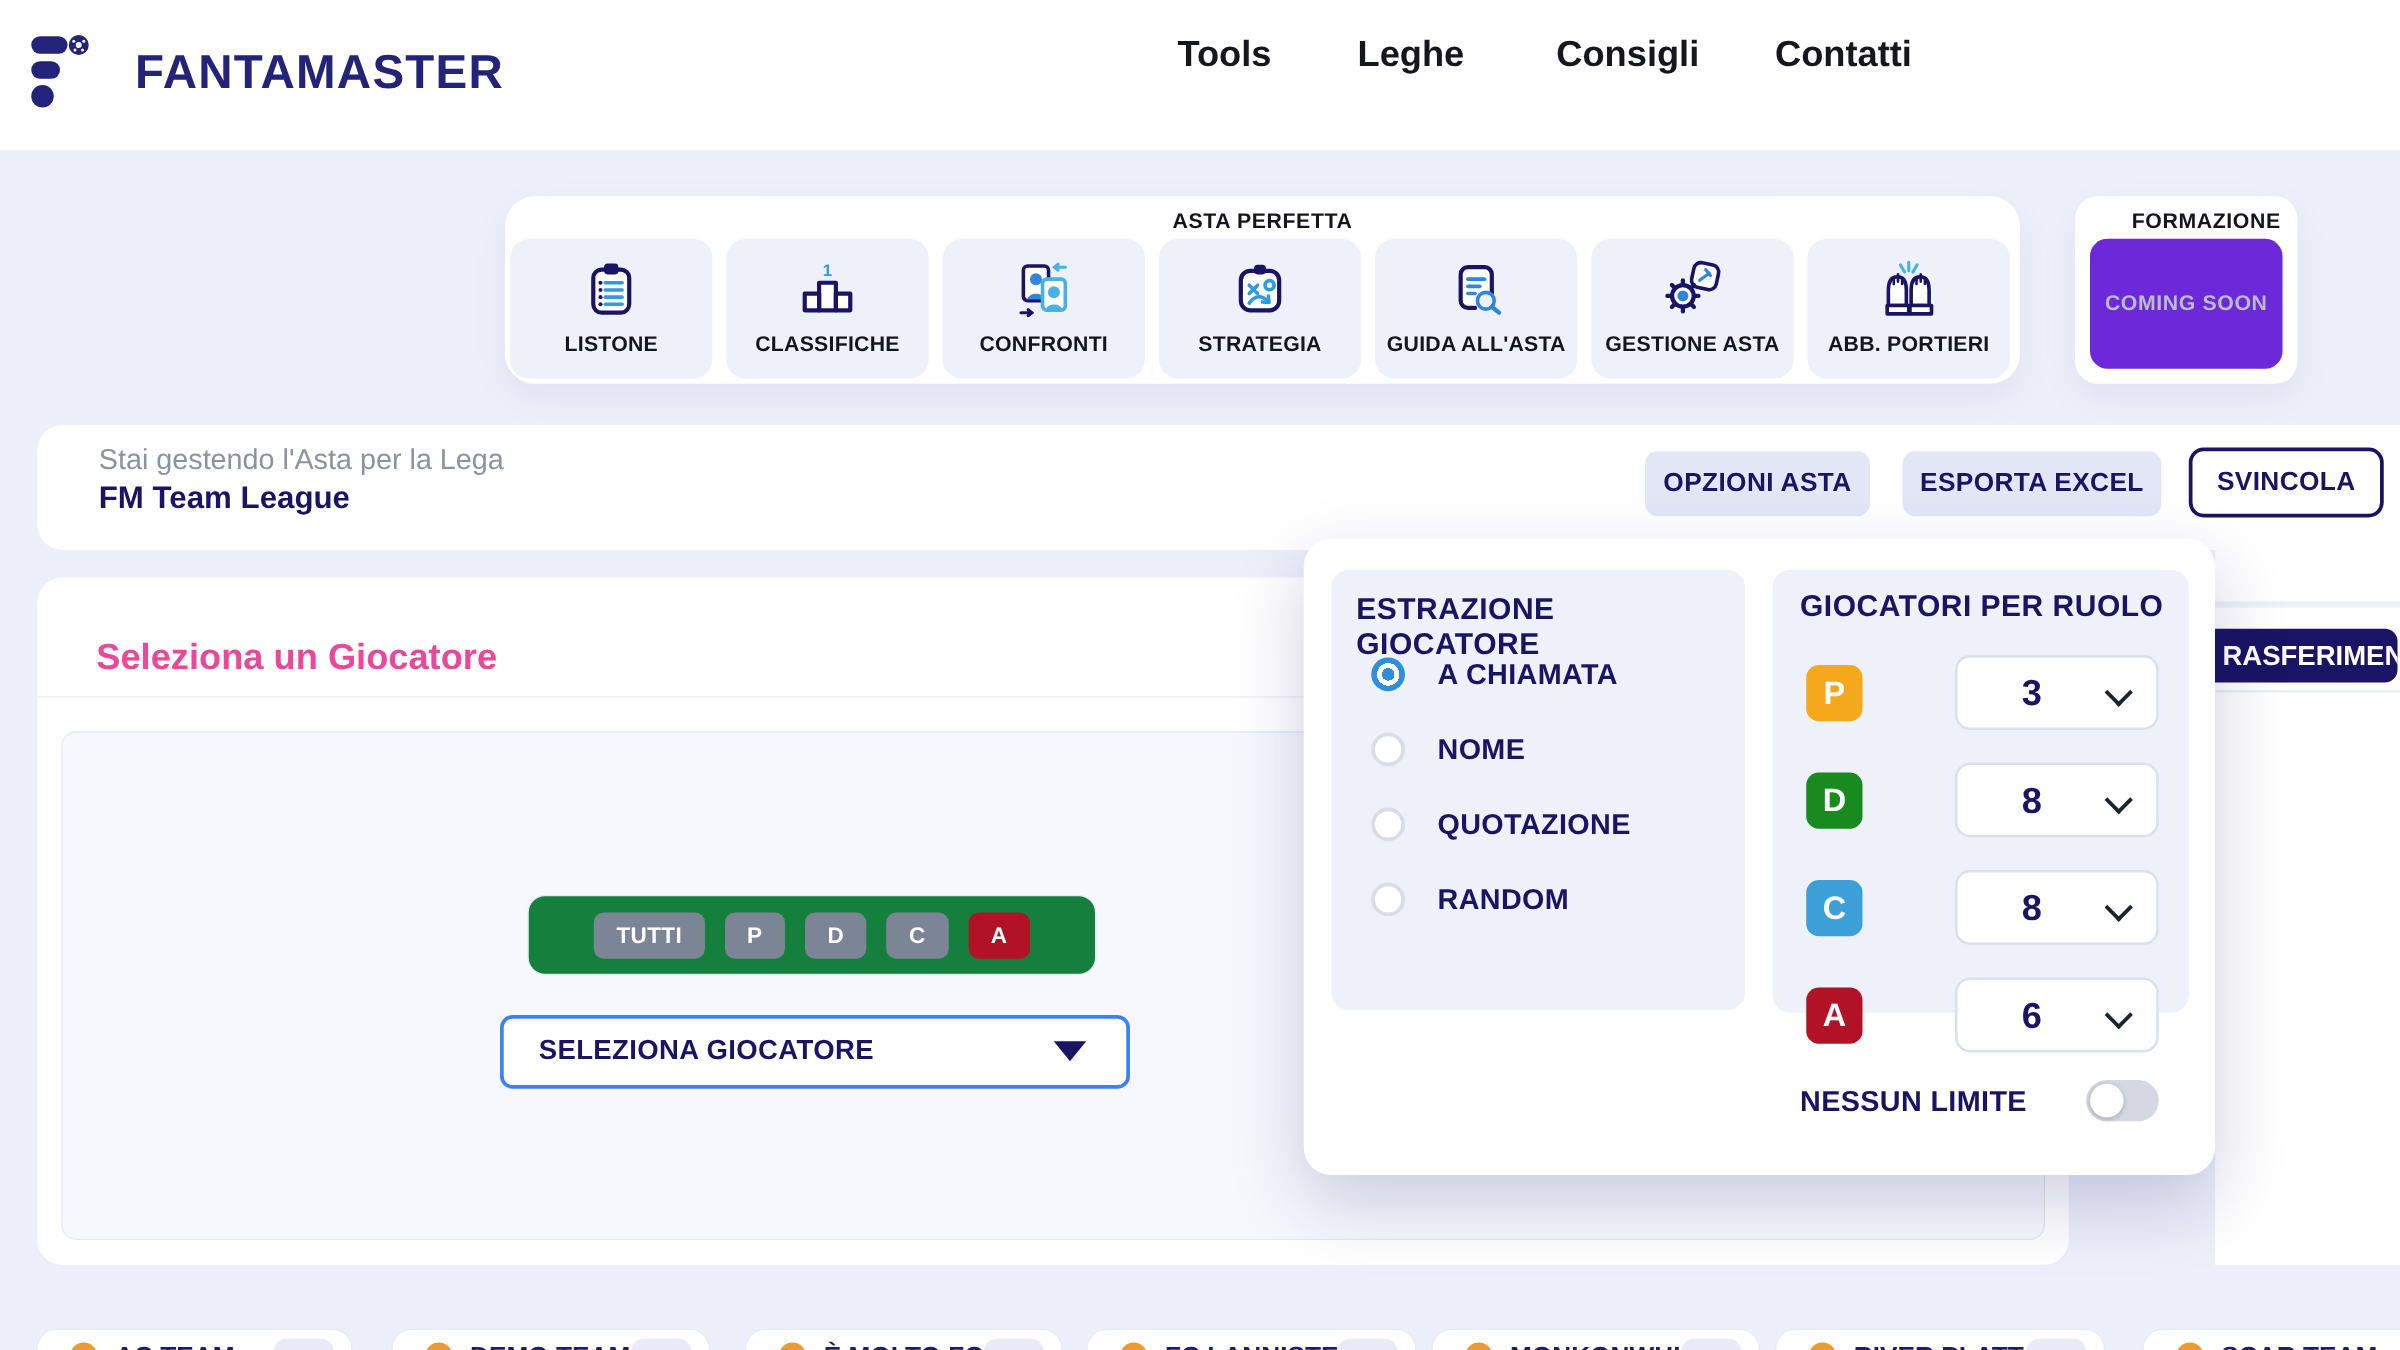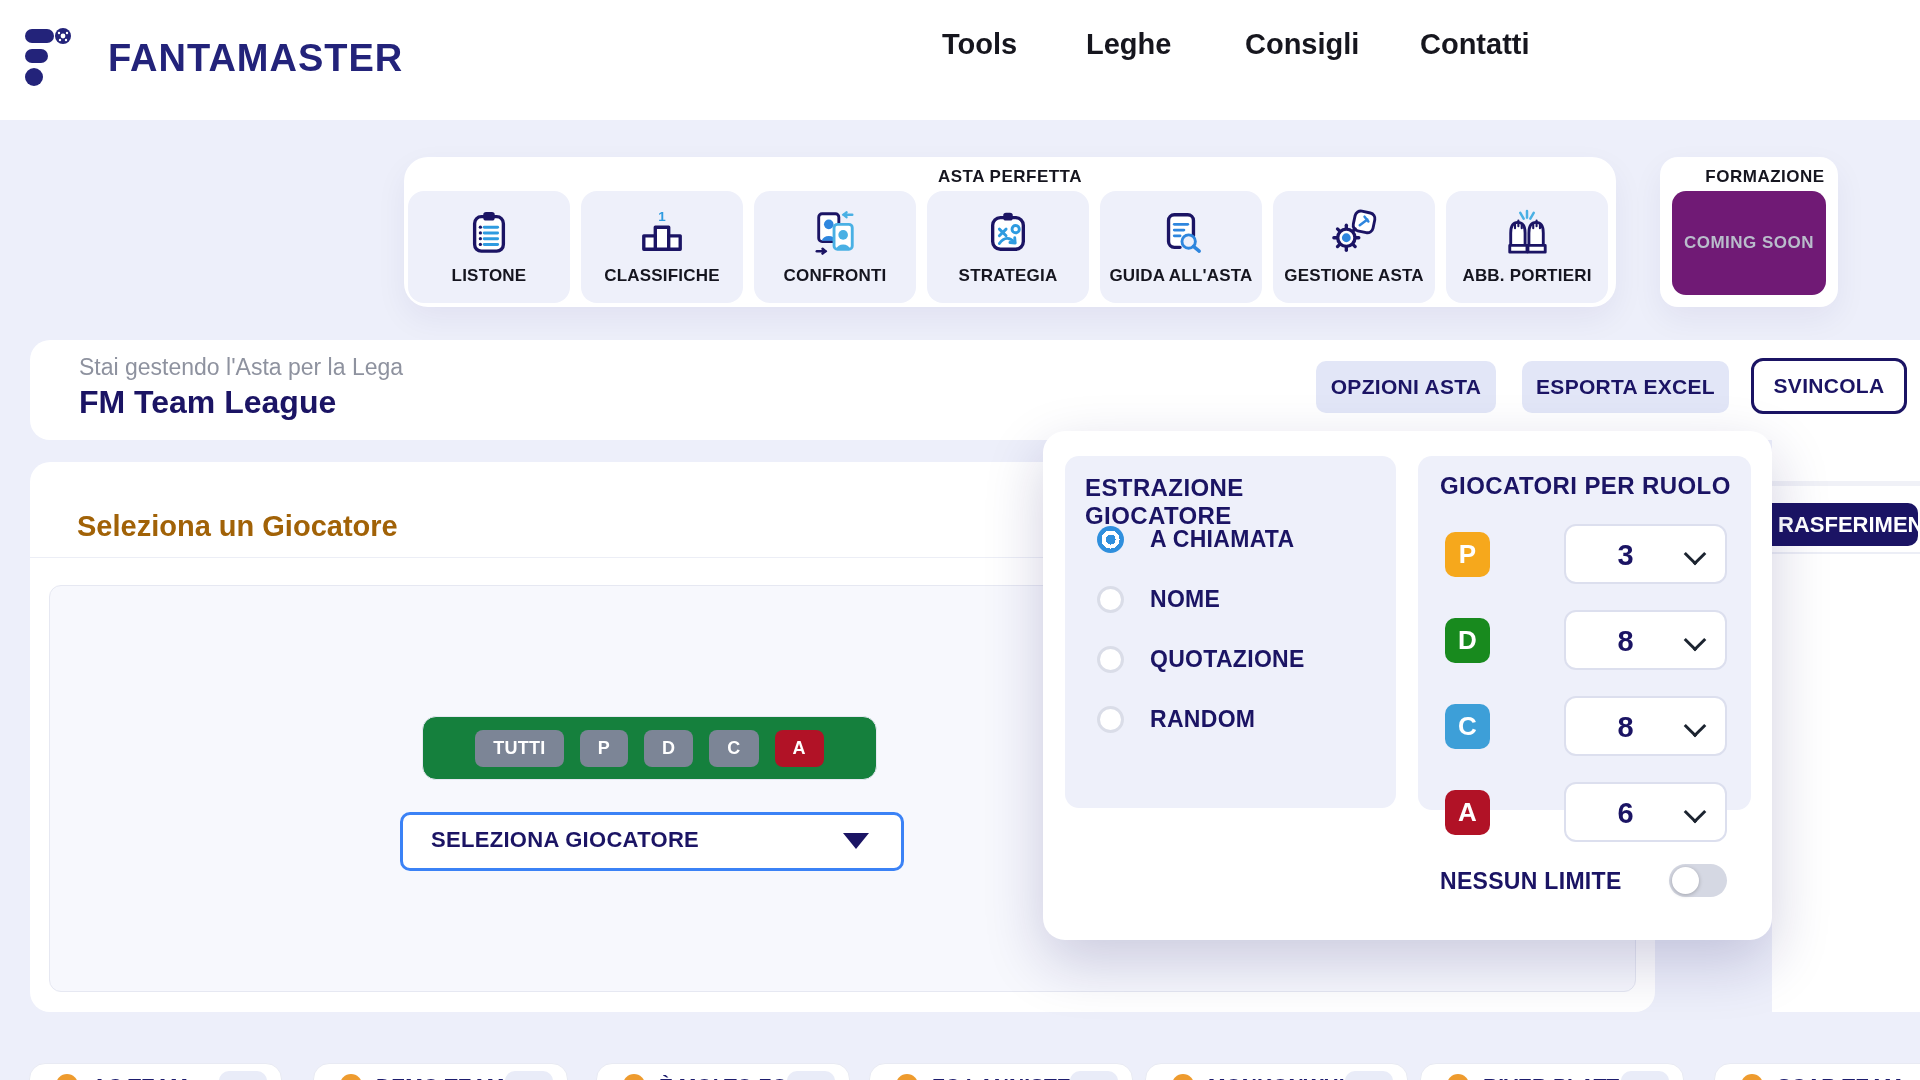--- a/index.html
+++ b/index.html
@@ -19,37 +19,37 @@
                font-weight:bold;color:#15151f;letter-spacing:.5px;}
   .tiles{position:absolute;left:4px;top:34px;display:flex;gap:11px;}
   .tile{width:162px;height:112px;background:#eef0fa;border-radius:16px;display:flex;
         flex-direction:column;align-items:center;justify-content:center;gap:7px;cursor:pointer;}
   .tile-label{font-size:17px;font-weight:bold;color:#15151f;letter-spacing:.2px;white-space:nowrap;}
 
   .formazione-card{position:absolute;left:1660px;top:157px;width:178px;height:150px;background:#fff;
                    border-radius:18px;box-shadow:0 12px 32px rgba(27,20,100,.06);}
   .formazione-title{position:absolute;left:0;right:0;top:10px;text-align:center;font-size:17px;
                     font-weight:bold;color:#15151f;letter-spacing:.5px;padding-left:32px;}
-  .coming-soon{position:absolute;left:12px;right:12px;top:34px;bottom:12px;background:#701a75;
+  .coming-soon{position:absolute;left:12px;right:12px;top:34px;bottom:12px;background:#6d28d9;
                border-radius:14px;display:flex;align-items:center;justify-content:center;
                font-size:17px;font-weight:bold;color:#b9bdcb;letter-spacing:.5px;}
 
   
   .league-bar{position:absolute;left:30px;top:340px;width:1890px;height:100px;background:#fff;
               border-radius:20px 0 0 20px;}
   .league-sub{position:absolute;left:49px;top:14px;font-size:23px;color:#8e929f;}
-  .league-name{position:absolute;left:49px;top:44px;font-size:32px;font-weight:bold;color:#1b1464;}
+  .league-name{position:absolute;left:49px;top:44px;font-size:25px;font-weight:bold;color:#1b1464;}
   .btn-tonal{position:absolute;top:21px;height:52px;background:#e2e6f7;border:none;border-radius:10px;
              font-family:inherit;font-size:21px;font-weight:bold;color:#1b1464;letter-spacing:.3px;cursor:pointer;}
   .btn-outline{position:absolute;top:18px;height:56px;background:#fff;border:3px solid #1b1464;border-radius:12px;
              font-family:inherit;font-size:21px;font-weight:bold;color:#1b1464;letter-spacing:.3px;cursor:pointer;}
 
   
   .main-panel{position:absolute;left:30px;top:462px;width:1625px;height:550px;background:#fff;border-radius:20px;}
-  .main-title{position:absolute;left:47px;top:48px;font-size:29px;font-weight:bold;color:#a16207;}
+  .main-title{position:absolute;left:47px;top:48px;font-size:29px;font-weight:bold;color:#ec4899;}
   .main-divider{position:absolute;left:0;right:0;top:95px;height:1px;background:#eceef6;}
   .inner-panel{position:absolute;left:19px;top:123px;width:1585px;height:405px;background:#f7f8fd;
                border:1px solid #e6e8f2;border-radius:12px;}
 
   .chips-box{position:absolute;left:422px;top:716px;width:453px;height:62px;background:#15803d;
              border:1px solid #e6e8f2;border-radius:14px;display:flex;align-items:center;
              justify-content:center;gap:16px;}
   .chip{height:37px;border-radius:8px;border:none;font-family:inherit;font-size:18px;font-weight:bold;
         color:#fff;cursor:pointer;padding:0 18px;letter-spacing:.3px;}
   .chip-gray{background:#7c8596;}

